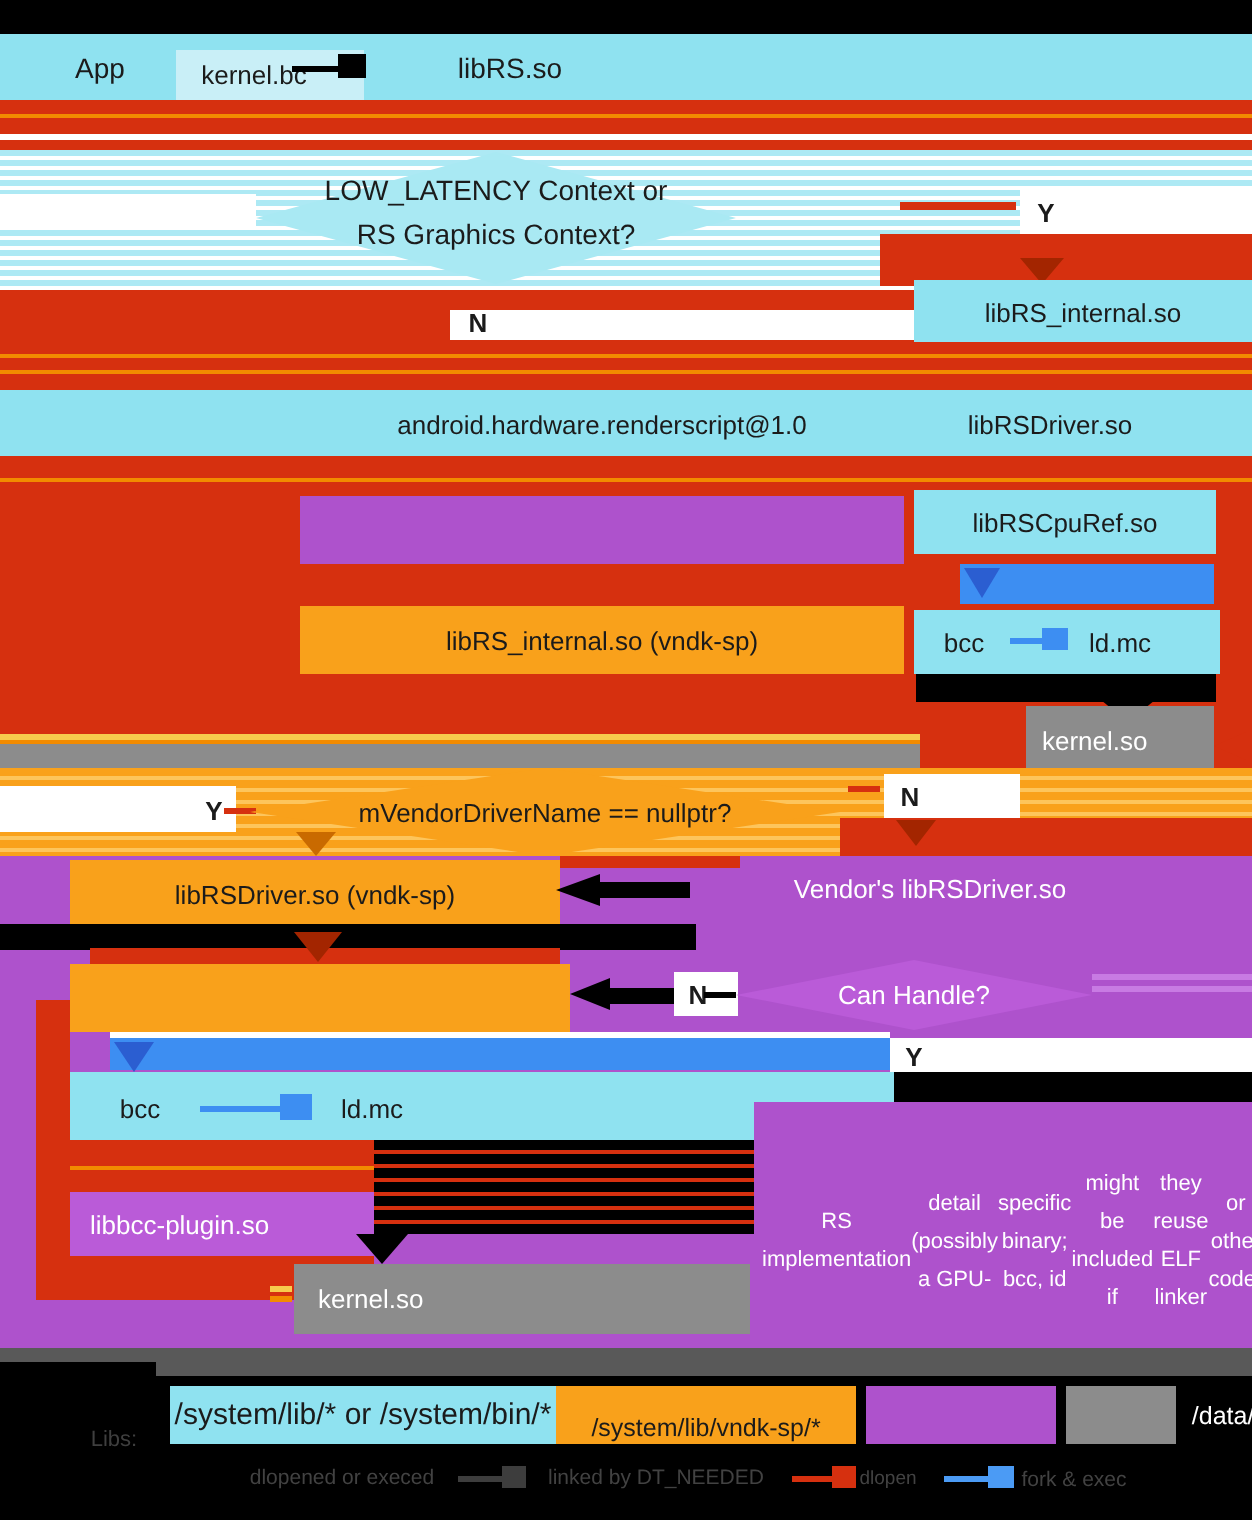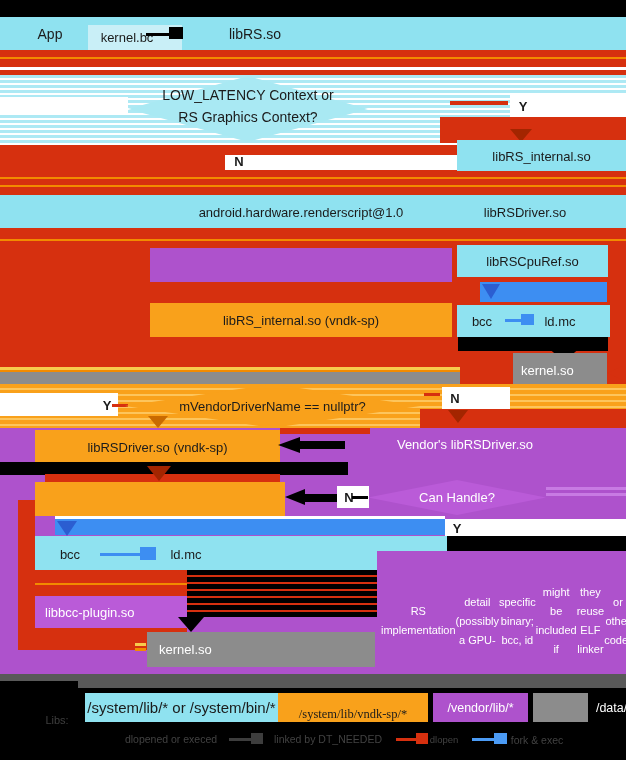--- a/index.html
+++ b/index.html
@@ -188,23 +188,22 @@
 
   <div class="abs grayd" style="left:0;top:674px;width:626px;height:14px;"></div>
   <div class="abs black" style="left:0;top:681px;width:78px;height:7px;"></div>
 
   <div class="abs black" style="left:0;top:688px;width:626px;height:72px;"></div>
   <div class="txt" style="left:34px;top:713px;width:46px;height:14px;font-size:11px;color:#3f3f3f;">Libs:</div>
 
   <div class="abs cyan" style="left:85px;top:693px;width:193px;height:29px;"></div>
   <div class="txt" style="left:85px;top:693px;width:193px;height:29px;font-size:15px;">/system/lib/* or /system/bin/*</div>
   <div class="abs orange" style="left:278px;top:693px;width:150px;height:29px;"></div>
-  <div class="txt" style="left:278px;top:693px;width:150px;height:42px;font-size:12.5px;font-family:Liberation Serif, serif;">/system/lib/vndk-sp/*</div>
+  <div class="txt" style="left:278px;top:693px;width:150px;height:42px;font-size:12.5px;">/system/lib/vndk-sp/*</div>
   <div class="abs purple" style="left:433px;top:693px;width:95px;height:29px;"></div>
-  <div class="txt white" style="left:433px;top:693px;width:95px;height:29px;font-size:12.5px;">/vendor/lib/*</div>
   <div class="abs gray" style="left:533px;top:693px;width:55px;height:29px;"></div>
   <div class="txt white" style="left:533px;top:693px;width:78px;height:29px;font-size:12.5px;margin-left:42px;">/data/*</div>
 
   <div class="leg-txt" style="left:112px;top:732px;width:118px;height:13px;">dlopened or execed</div>
   <div class="ln" style="left:229px;top:738px;width:22px;height:3px;background:#3d3d3d;"></div>
   <div class="abs" style="left:251px;top:733px;width:12px;height:11px;background:#3d3d3d;"></div>
   <div class="leg-txt" style="left:270px;top:732px;width:116px;height:13px;">linked by DT_NEEDED</div>
   <div class="ln red" style="left:396px;top:738px;width:20px;height:3px;"></div>
   <div class="abs red" style="left:416px;top:733px;width:12px;height:11px;"></div>
   <div class="leg-txt" style="left:428px;top:734px;width:32px;height:11px;font-size:9.5px;">dlopen</div>

